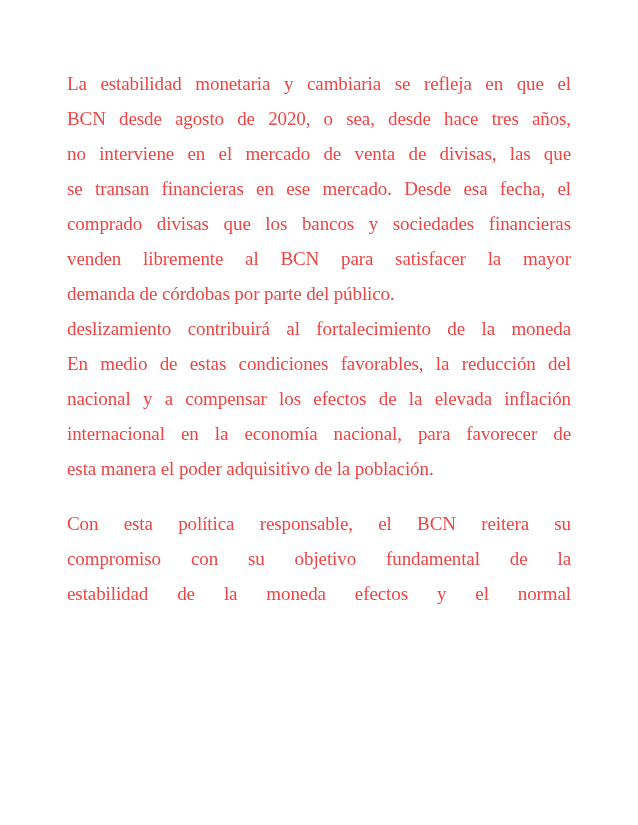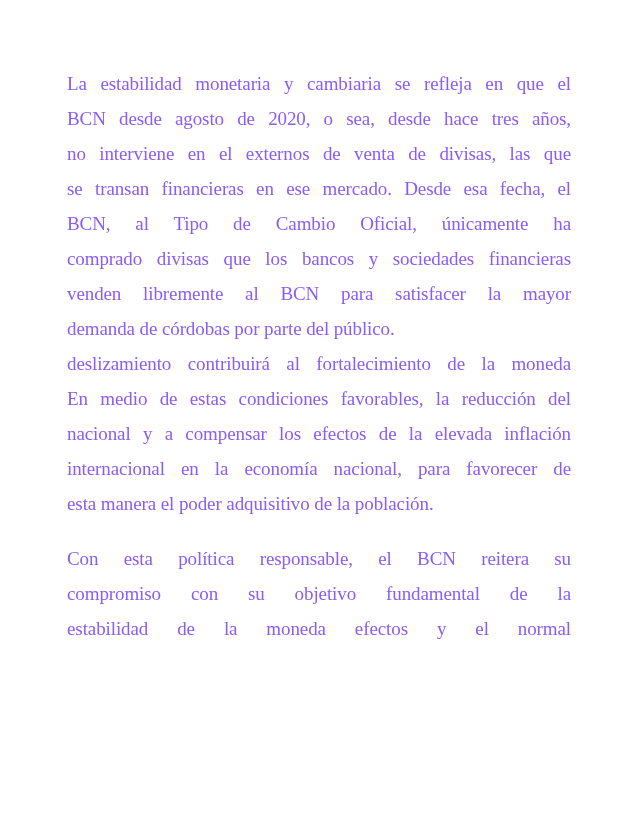--- a/index.html
+++ b/index.html
@@ -7,21 +7,21 @@
     padding: 0;
     background: #ffffff;
   }
   .page {
     position: relative;
     width: 638px;
     height: 825px;
     background: #ffffff;
     overflow: hidden;
     font-family: "Liberation Serif", "DejaVu Serif", serif;
-    color: #8b5cf6;
+    color: #ef4444;
   }
   .content {
     position: absolute;
     top: 66px;
     left: 67px;
     width: 504px;
   }
   .para {
     margin: 0;
     padding: 0;
@@ -45,23 +45,22 @@
 </style>
 </head>
 <body>
 
 <div class="page">
   <div class="content">
 
     <p class="para">
       <span class="line">La estabilidad monetaria y cambiaria se refleja en que el</span>
       <span class="line">BCN desde agosto de 2020, o sea, desde hace tres años,</span>
-      <span class="line">no interviene en el externos de venta de divisas, las que</span>
+      <span class="line">no interviene en el mercado de venta de divisas, las que</span>
       <span class="line">se transan financieras en ese mercado. Desde esa fecha, el</span>
-      <span class="line">BCN, al Tipo de Cambio Oficial, únicamente ha</span>
       <span class="line">comprado divisas que los bancos y sociedades financieras</span>
       <span class="line">venden libremente al BCN para satisfacer la mayor</span>
       <span class="line last">demanda de córdobas por parte del público.</span>
     </p>
 
     <p class="para">
       <span class="line">deslizamiento contribuirá al fortalecimiento de la moneda</span>
       <span class="line">En medio de estas condiciones favorables, la reducción del</span>
       <span class="line">nacional y a compensar los efectos de la elevada inflación</span>
       <span class="line">internacional en la economía nacional, para favorecer de</span>

